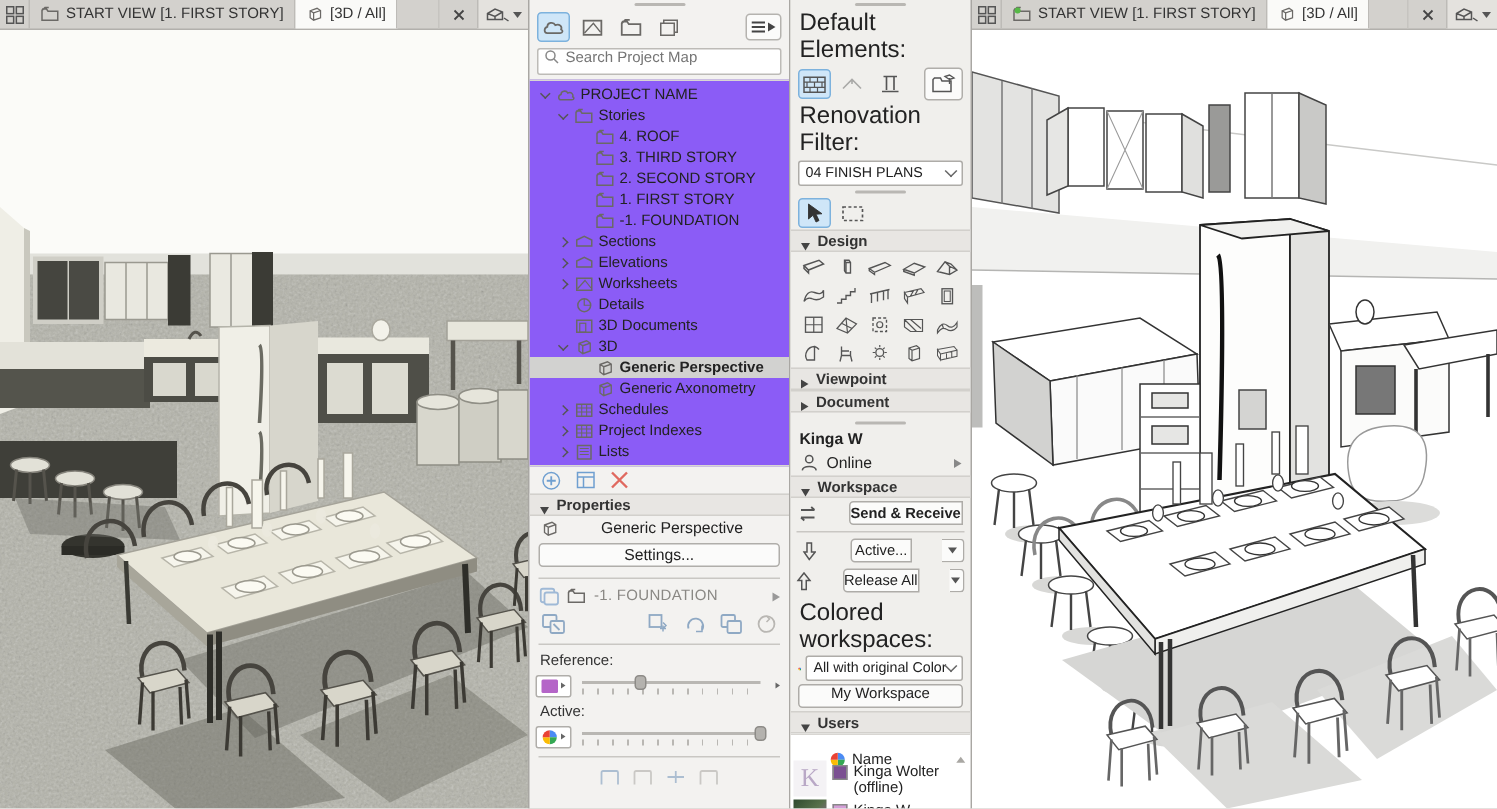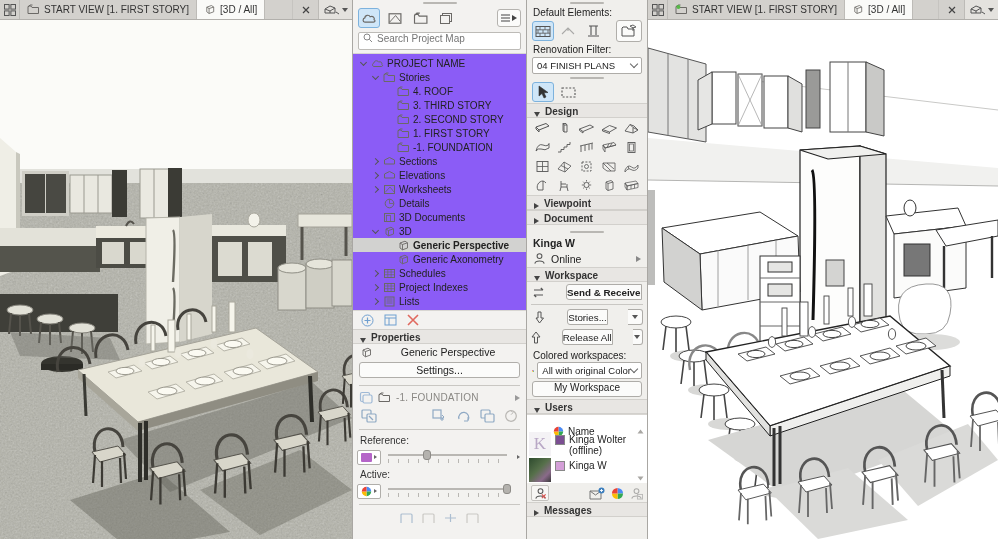--- a/index.html
+++ b/index.html
@@ -60,21 +60,21 @@
 .swatch{width:11px;height:9px;border-radius:1px}
 .mini-caret{width:0;height:0;border-top:2.5px solid transparent;border-bottom:2.5px solid transparent;border-left:3.5px solid #666}
 .slider{flex:1;position:relative;height:16px;cursor:pointer}
 .slider .track{position:absolute;left:2px;right:2px;top:5px;height:2px;background:#b9b7b3}
 .slider .ticks{position:absolute;left:2px;right:2px;top:10px;height:4px;background:repeating-linear-gradient(90deg,#b9b7b3 0,#b9b7b3 1px,transparent 1px,transparent 10px)}
 .slider .thumb{position:absolute;top:1px;width:8px;height:10px;background:#b4b2ae;border:1px solid #8d8b87;border-radius:3px}
 .end-caret{width:8px;display:flex;justify-content:center}
 
 
 .toolbox{width:121px;height:539px;background:#f0efec;border-right:1px solid #a9a7a3;display:flex;flex-direction:column;overflow:hidden}
-.tb-label{padding:1px 6px 1px 6px;font-size:10px;color:#222;flex:0 0 13px}
+.tb-label{padding:1px 6px 1px 6px;font-size:16px;color:#222;flex:0 0 13px}
 .tb-row{display:flex;align-items:center;gap:3px;padding:1px 5px;flex:0 0 auto}
 .sq-btn{width:22px;height:20px;border:1px solid transparent;border-radius:3px;display:flex;align-items:center;justify-content:center;cursor:pointer}
 .sq-btn.sel{background:#cfe6f8;border-color:#7db2dd}
 .sq-btn.dim{opacity:.45}
 .fav-btn{margin-left:auto;width:26px;height:22px;border:1px solid #b0aeaa;border-radius:3px;background:#fbfbfa;display:flex;align-items:center;justify-content:center;cursor:pointer}
 .dropdown{margin:1px 5px;height:17px;border:1px solid #aeaca8;border-radius:2px;background:#fff;display:flex;align-items:center;padding:0 4px;font-size:9.5px;cursor:pointer;flex:0 0 17px}
 .dropdown .dd-label{flex:1;white-space:nowrap;overflow:hidden}
 .dd-chev{width:6px;height:6px;border-right:1.2px solid #666;border-bottom:1.2px solid #666;transform:rotate(45deg);margin-top:-3px;flex:0 0 6px}
 .tool-grid{display:grid;grid-template-columns:repeat(5,1fr);padding:1px 4px;row-gap:1px;flex:0 0 auto}
 .tg-cell{height:18px;display:flex;align-items:center;justify-content:center;cursor:pointer;border-radius:2px}
@@ -868,21 +868,21 @@
 
     <div class="hdiv" style="margin:2px 4px"></div>
 
     <div class="cmd-row">
       <span class="cmd-ico">
           <svg class="ic" width="9" height="13" viewBox="0 0 9 13">
             <path d="M3,1 h3 v6 h2.5 L4.5,12 L1,7 h2 Z" fill="none" stroke="#555" stroke-width="1"></path>
           </svg>
         </span>
       <div class="cmd-btn" style="font-weight:normal">
-          <span>Stories...</span>
+          <span>Active...</span>
         </div>
       <div class="cmd-dd">
           <span class="caret-dn"></span>
         </div>
     </div>
     <div class="cmd-row">
       <span class="cmd-ico">
           <svg class="ic" width="10" height="13" viewBox="0 0 10 13">
             <path d="M3.5,12 h3 V6 H9 L5,1 L1,6 h2.5 Z" fill="none" stroke="#555" stroke-width="1"></path>
           </svg>

